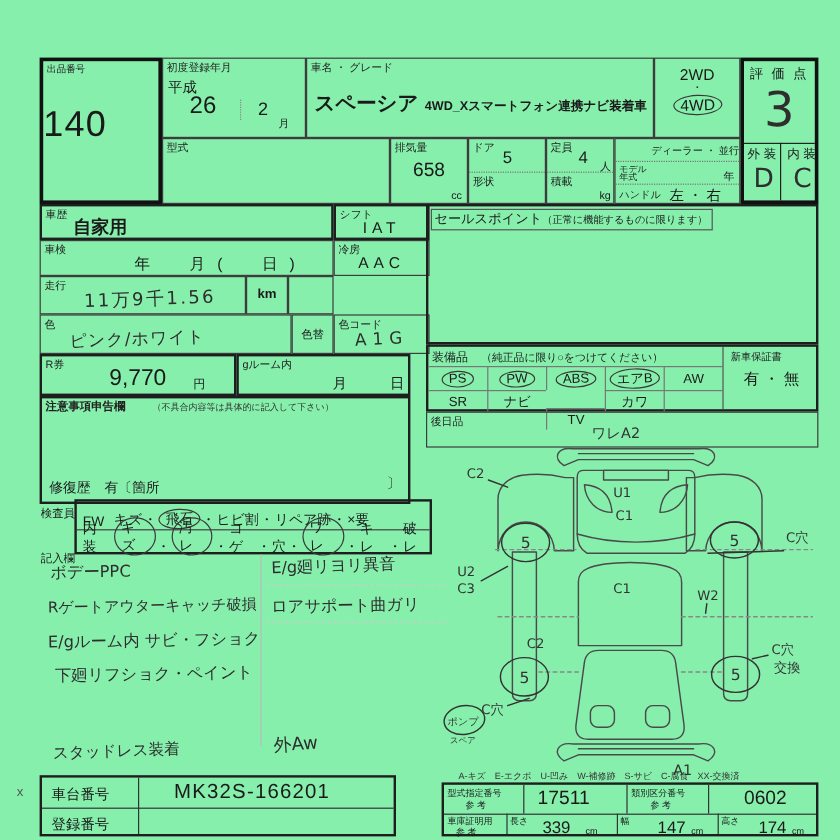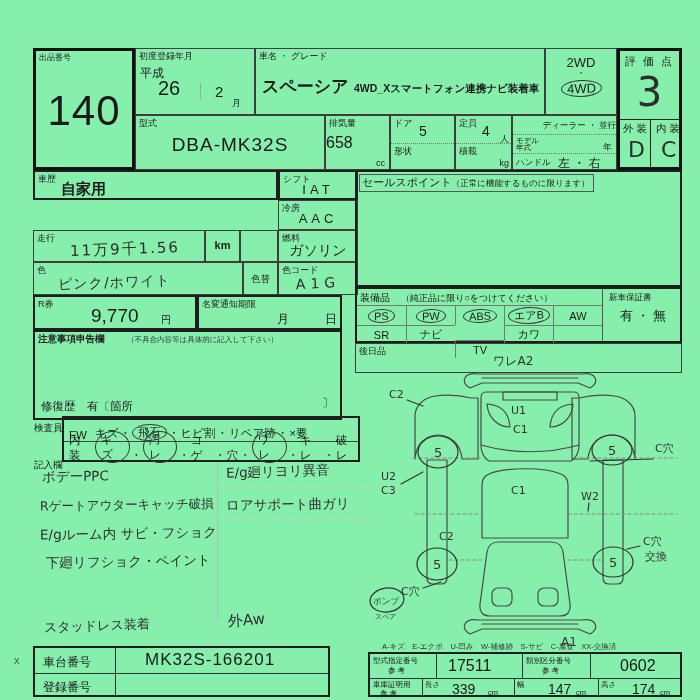--- a/index.html
+++ b/index.html
@@ -20,21 +20,21 @@
   .flexrow{display:flex;align-items:flex-end}
   svg text{font-family:"DejaVu Sans",sans-serif}
 </style>
 </head>
 <body>
 
 <div class="sheet">
 
   <div class="c b3" style="left:33px;top:48px;width:102px;height:122px">
     <span class="lbl" style="font-size:8px">出品番号</span>
-    <div style="text-align:center;margin-top:36px;font-size:42px;letter-spacing:1px">140</div>
+    <div style="text-align:left;margin-top:36px;font-size:30px;letter-spacing:1px">140</div>
   </div>
 
   <div class="c" style="left:135px;top:48px;width:120px;height:67px">
     <span class="lbl">初度登録年月</span>
     <span class="abs" style="left:4px;top:16px;font-size:12px">平成</span>
     <span class="abs" style="left:22px;top:28px;font-size:20px">26</span>
     <span class="abs" style="left:64px;top:34px;font-size:15px;border-left:1px dotted #888;padding-left:14px">2</span>
     <span class="abs" style="left:96px;top:48px;font-size:9px">月</span>
   </div>
 
@@ -56,26 +56,25 @@
     <div style="position:absolute;left:0;right:0;top:68px;border-top:1.5px solid #222"></div>
     <div style="position:absolute;left:50%;top:68px;bottom:0;border-left:1px solid #222"></div>
     <span class="abs" style="left:3px;top:71px;font-size:10.5px">外 装</span>
     <span class="abs" style="left:36px;top:71px;font-size:10.5px">内 装</span>
     <span class="abs hw" style="left:8px;top:86px;font-size:22px">D</span>
     <span class="abs hw" style="left:41px;top:86px;font-size:22px">C</span>
   </div>
 
   <div class="c" style="left:135px;top:115px;width:190px;height:55px">
     <span class="lbl">型式</span>
-    <div style="text-align:center;margin-top:18px;font-size:19px;letter-spacing:1px">DBA-MK32S</div>
   </div>
 
   <div class="c" style="left:325px;top:115px;width:65px;height:55px">
     <span class="lbl">排気量</span>
-    <div style="margin-top:18px;font-size:16px">658</div>
+    <div style="text-align:center;margin-top:18px;font-size:16px">658</div>
     <span class="abs" style="right:4px;bottom:1px;font-size:9px">cc</span>
   </div>
 
   <div class="c" style="left:390px;top:115px;width:65px;height:55px">
     <span class="lbl">ドア</span>
     <span class="abs" style="left:28px;top:7px;font-size:14px">5</span>
     <div style="position:absolute;left:0;right:0;top:27px;border-top:1px dotted #777"></div>
     <span class="abs" style="left:3px;top:29px;font-size:9px">形状</span>
   </div>
 
@@ -101,57 +100,57 @@
 
   <div class="c b2" style="left:33px;top:170px;width:245px;height:30px">
     <span class="lbl">車歴</span>
     <span class="abs" style="left:26px;top:8px;font-size:15px;font-weight:bold">自家用</span>
   </div>
   <div class="c b2" style="left:278px;top:170px;width:80px;height:30px">
     <span class="lbl">シフト</span>
     <div style="text-align:center;margin-top:10px;font-size:13px;letter-spacing:4px">IAT</div>
   </div>
 
+  <div class="c" style="left:33px;top:200px;width:245px;height:30px">
+    <span class="lbl">車検</span>
+    <span class="abs" style="left:78px;top:10px;font-size:13px;letter-spacing:10px">年　月(　日)</span>
+  </div>
   <div class="c" style="left:278px;top:200px;width:80px;height:30px">
     <span class="lbl">冷房</span>
     <div style="text-align:center;margin-top:10px;font-size:13px;letter-spacing:4px">AAC</div>
   </div>
 
   <div class="c" style="left:33px;top:230px;width:172px;height:32px">
     <span class="lbl">走行</span>
     <span class="abs hw" style="left:36px;top:9px;font-size:15px;letter-spacing:2px;transform:rotate(-2deg)">11万9千1.56</span>
   </div>
   <div class="c" style="left:205px;top:230px;width:35px;height:32px">
     <div style="text-align:center;margin-top:8px;font-size:11px;font-weight:bold">km</div>
   </div>
   <div class="c" style="left:240px;top:230px;width:38px;height:32px"></div>
-  <div class="c" style="left:278px;top:230px;width:80px;height:32px">
-    <span class="lbl">燃料</span>
-    <div style="text-align:center;margin-top:11px;font-size:14px">ガソリン</div>
-  </div>
 
   <div class="c" style="left:33px;top:262px;width:210px;height:33px">
     <span class="lbl">色</span>
     <span class="abs hw" style="left:24px;top:11px;font-size:14px;letter-spacing:1px;transform:rotate(-2deg)">ピンク/ホワイト</span>
   </div>
   <div class="c" style="left:243px;top:262px;width:35px;height:33px">
     <div style="text-align:center;margin-top:10px;font-size:9.5px">色替</div>
   </div>
   <div class="c" style="left:278px;top:262px;width:80px;height:33px">
     <span class="lbl">色コード</span>
     <div class="hw" style="text-align:center;margin-top:12px;font-size:14px;letter-spacing:5px;transform:rotate(-3deg)">A1G</div>
   </div>
 
   <div class="c b2" style="left:33px;top:295px;width:164px;height:35px">
     <span class="lbl">R券</span>
     <span class="abs" style="left:56px;top:8px;font-size:19px">9,770</span>
     <span class="abs" style="left:126px;top:16px;font-size:10px">円</span>
   </div>
   <div class="c b2" style="left:197px;top:295px;width:145px;height:35px">
-    <span class="lbl">名変通知期限</span>
+    <span class="lbl">gルーム内</span>
     <span class="abs" style="left:78px;top:14px;font-size:12px">月</span>
     <span class="abs" style="left:126px;top:14px;font-size:12px">日</span>
   </div>
 
   <div class="c b2" style="left:33px;top:330px;width:309px;height:90px">
     <span class="lbl" style="font-size:9.5px;font-weight:bold">注意事項申告欄</span>
     <span class="abs tiny" style="left:92px;top:3px;color:#333">（不具合内容等は具体的に記入して下さい）</span>
     <span class="abs" style="left:6px;bottom:4px;font-size:11.5px">修復歴　有〔箇所</span>
     <span class="abs" style="right:6px;bottom:6px;font-size:12px">〕</span>
   </div>

